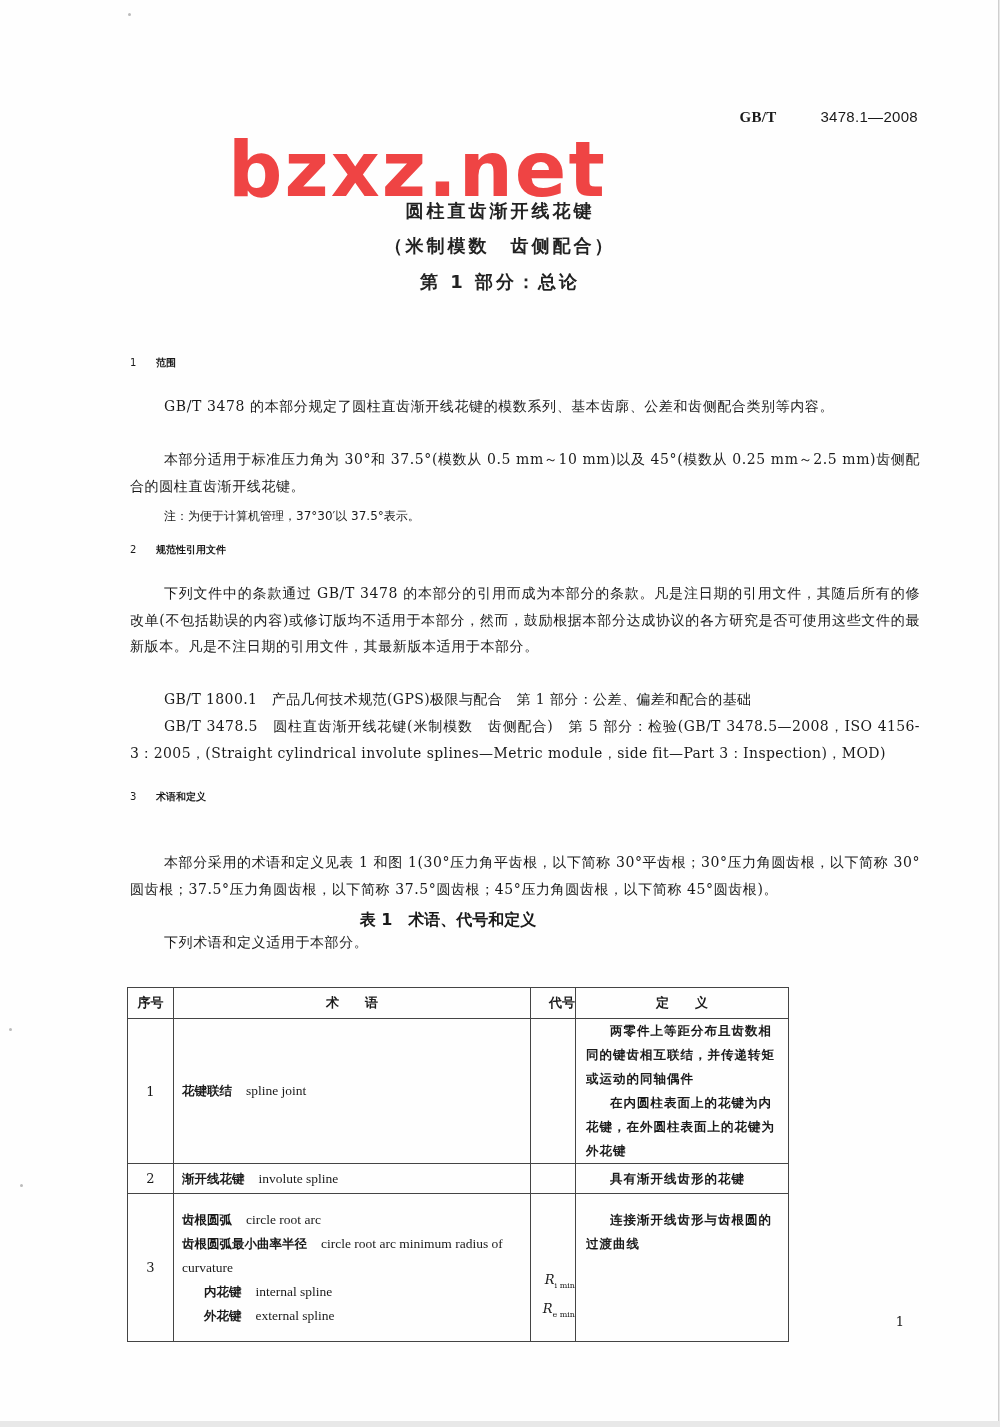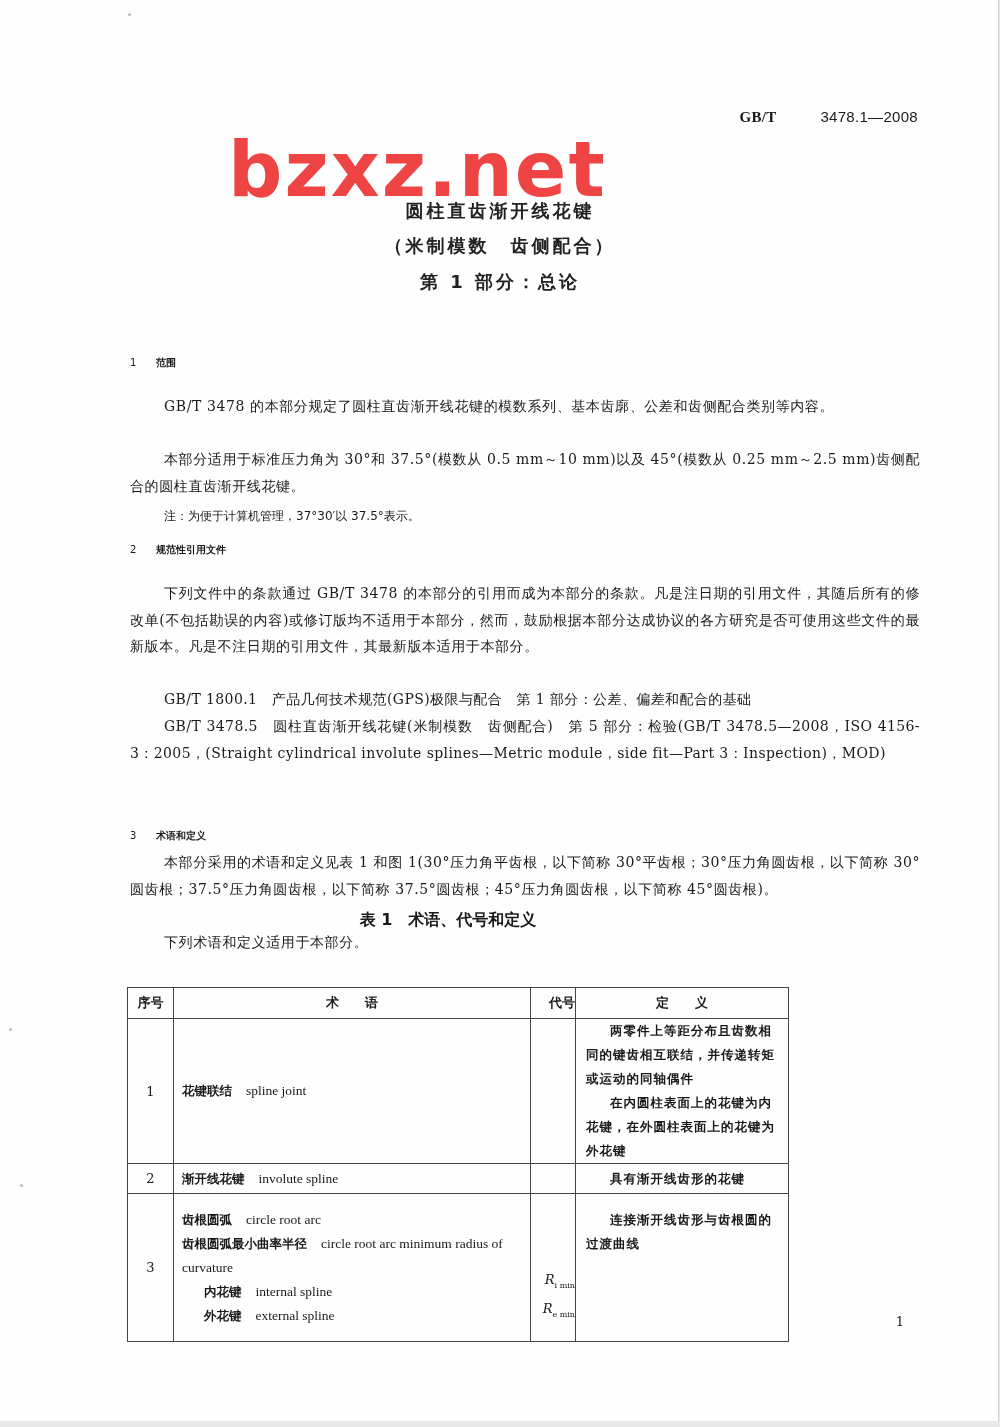--- a/index.html
+++ b/index.html
@@ -90,21 +90,21 @@
   <div class="abs p" style="top:446px;">本部分适用于标准压力角为 30°和 37.5°(模数从 0.5 mm～10 mm)以及 45°(模数从 0.25 mm～2.5 mm)齿侧配合的圆柱直齿渐开线花键。</div>
   <div class="abs note" style="top:508px;">注：为便于计算机管理，37°30′以 37.5°表示。</div>
 
   <div class="abs h" style="top:543px;">
     <span class="n">2</span><span>规范性引用文件</span>
   </div>
   <div class="abs p" style="top:580px;">下列文件中的条款通过 GB/T 3478 的本部分的引用而成为本部分的条款。凡是注日期的引用文件，其随后所有的修改单(不包括勘误的内容)或修订版均不适用于本部分，然而，鼓励根据本部分达成协议的各方研究是否可使用这些文件的最新版本。凡是不注日期的引用文件，其最新版本适用于本部分。</div>
   <div class="abs p ref" style="top:686px;">GB/T 1800.1　产品几何技术规范(GPS)极限与配合　第 1 部分：公差、偏差和配合的基础</div>
   <div class="abs p ref" style="top:713px;">GB/T 3478.5　圆柱直齿渐开线花键(米制模数　齿侧配合)　第 5 部分：检验(GB/T 3478.5—2008，ISO 4156-3：2005，(Straight cylindrical involute splines—Metric module，side fit—Part 3：Inspection)，MOD)</div>
 
-  <div class="abs h" style="top:829px;">
+  <div class="abs h" style="top:790px;">
     <span class="n">3</span><span>术语和定义</span>
   </div>
   <div class="abs p" style="top:849px;">本部分采用的术语和定义见表 1 和图 1(30°压力角平齿根，以下简称 30°平齿根；30°压力角圆齿根，以下简称 30°圆齿根；37.5°压力角圆齿根，以下简称 37.5°圆齿根；45°压力角圆齿根，以下简称 45°圆齿根)。</div>
   <div class="abs p" style="top:929px;">下列术语和定义适用于本部分。</div>
 
   <div class="abs caption">表 1　术语、代号和定义</div>
 
   <table class="tbl">
     <tbody>
         <tr>

